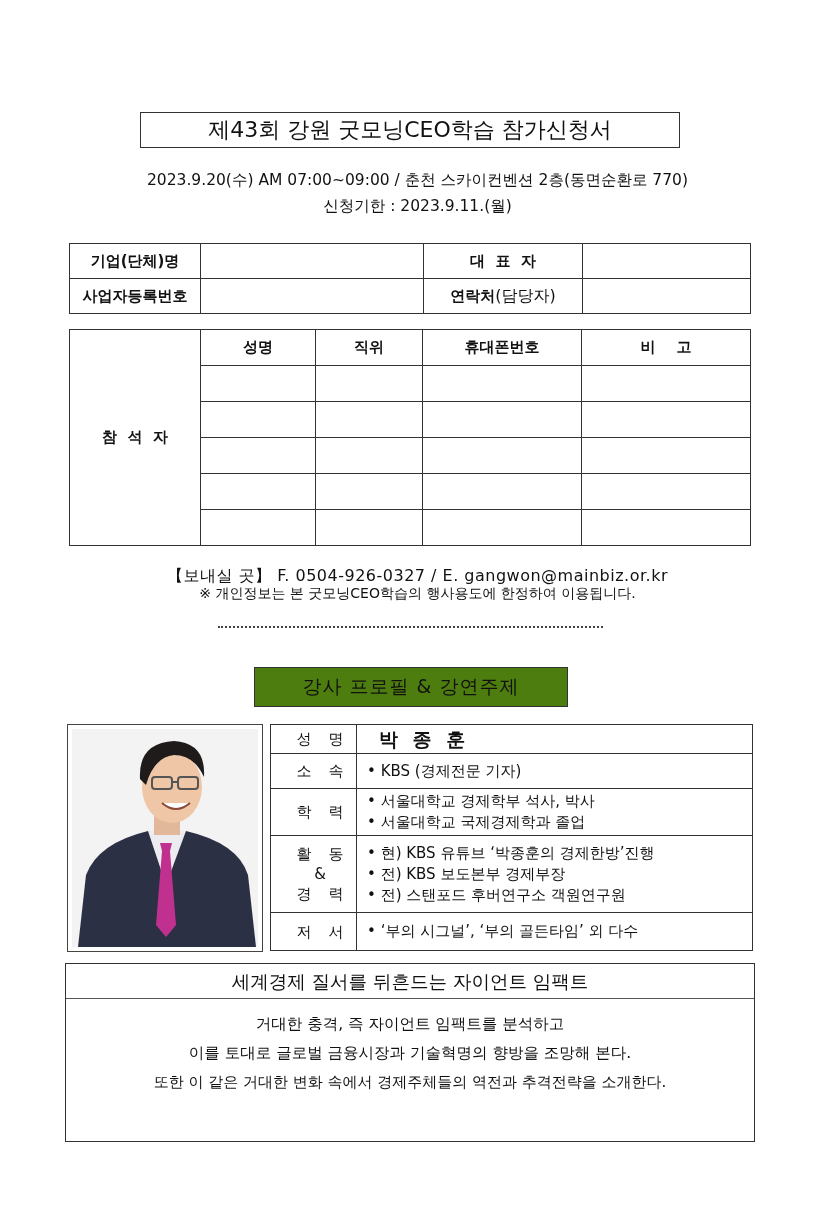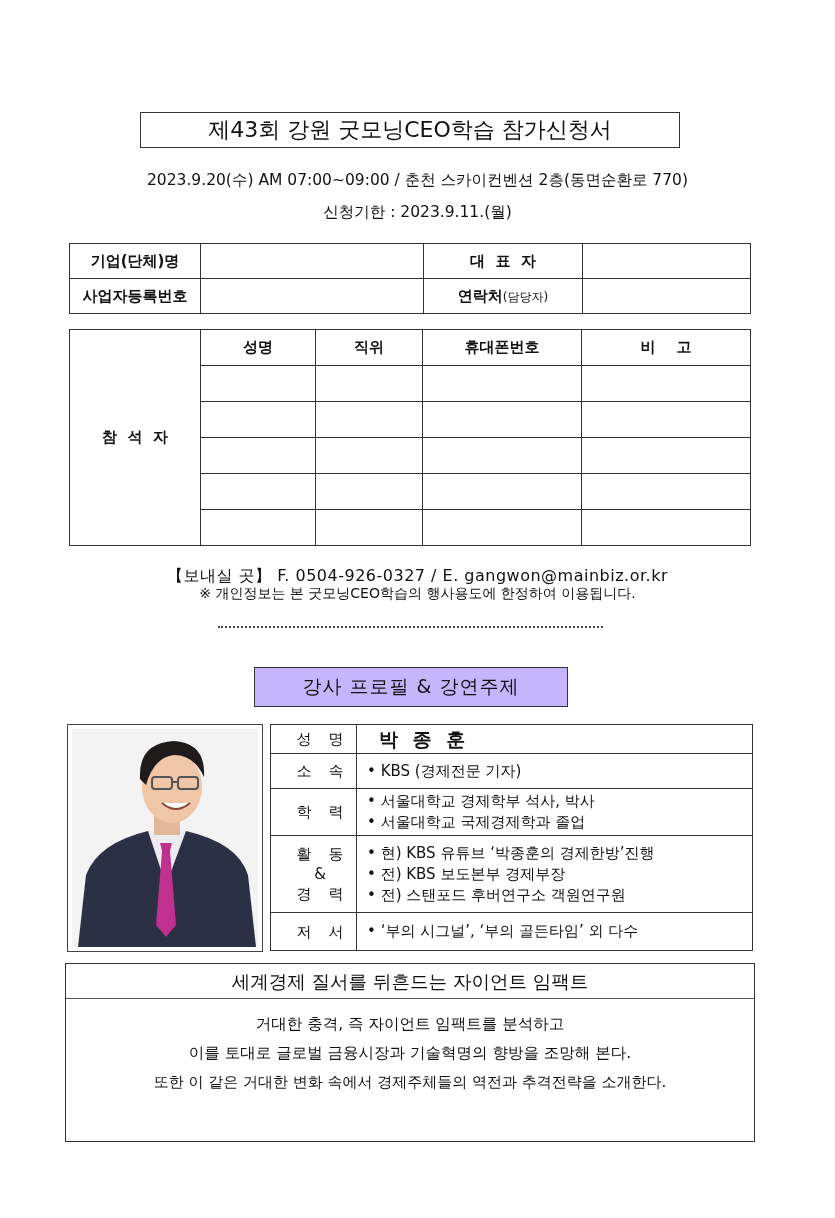--- a/index.html
+++ b/index.html
@@ -12,54 +12,54 @@
   .center-line { left:0; width:835px; text-align:center; font-size:15.5px; }
   table.grid { border-collapse:collapse; position:absolute; }
   table.grid td { border:1px solid #333; padding:0; text-align:center; font-size:15px; font-weight:bold; }
   .t1 { left:69px; top:243px; width:682px; }
   .t1 td { height:34px; }
   .t2 { left:69px; top:329px; width:682px; }
   .t2 td { height:35px;margin-left:36px; }
   .note { font-size:14px; }
   .contact { font-size:16px; letter-spacing:0.5px; }
   .dots { left:218px; top:626px; width:385px; border-top:2px dotted #444; height:0; }
-  .sec-box { left:254px; top:667px; width:312px; height:38px; background:#c4b5fd; border:1.5px solid #333;
+  .sec-box { left:254px; top:667px; width:312px; height:38px; background:#4d7c0f; border:1.5px solid #333;
              display:flex; align-items:center; justify-content:center; font-size:19px; letter-spacing:1px; }
   .photo { left:67px; top:724px; width:194px; height:226px; border:1px solid #444; background:#fff; overflow:hidden; }
   table.prof { position:absolute; left:270px; top:724px; width:483px; border-collapse:collapse; }
   table.prof td { border:1px solid #333; font-size:15px; vertical-align:middle; }
   table.prof td.lbl { width:64px; text-align:center; letter-spacing:6px; line-height:20px; padding-left:20px; }
   table.prof td.val { padding:0 0 0 10px; line-height:21px; }
   .bul::before { content:"• "; }
   .topic { left:65px; top:963px; width:688px; height:177px; border:1.5px solid #333; }
   .topic-head { height:34px; border-bottom:1.5px solid #555; display:flex; align-items:center; justify-content:center;
                 font-size:18.5px; font-weight:normal; }
   .topic-body { text-align:center; font-size:15.5px; line-height:29px; padding-top:11px; }
 </style>
 </head>
 <body>
 
 <div class="abs title-box">
   <span>제43회 강원 굿모닝CEO학습 참가신청서</span>
 </div>
 <div class="abs center-line" style="top:170px;">2023.9.20(수) AM 07:00~09:00 / 춘천 스카이컨벤션 2층(동면순환로 770)</div>
-<div class="abs center-line" style="top:202px;">신청기한 : 2023.9.11.(월)</div>
+<div class="abs center-line" style="top:196px;">신청기한 : 2023.9.11.(월)</div>
 
 <table class="grid t1">
   <tbody>
       <tr>
     <td style="width:130px;">기업(단체)명</td>
     <td style="width:222px;"></td>
     <td style="width:158px; white-space:pre;">대  표  자</td>
     <td></td>
   </tr>
   <tr>
     <td>사업자등록번호</td>
     <td></td>
-    <td><span>연락처</span><span style="font-size:12px;font-weight:normal;">(담당자)</span></td>
+    <td><span>연락처</span><span style="font-size:16px;font-weight:normal;">(담당자)</span></td>
     <td></td>
   </tr>
 </tbody>
   </table>
 
 <table class="grid t2">
   <tbody>
       <tr>
     <td rowspan="6" style="width:130px; white-space:pre;">참  석  자</td>
     <td style="width:114px;">성명</td>

